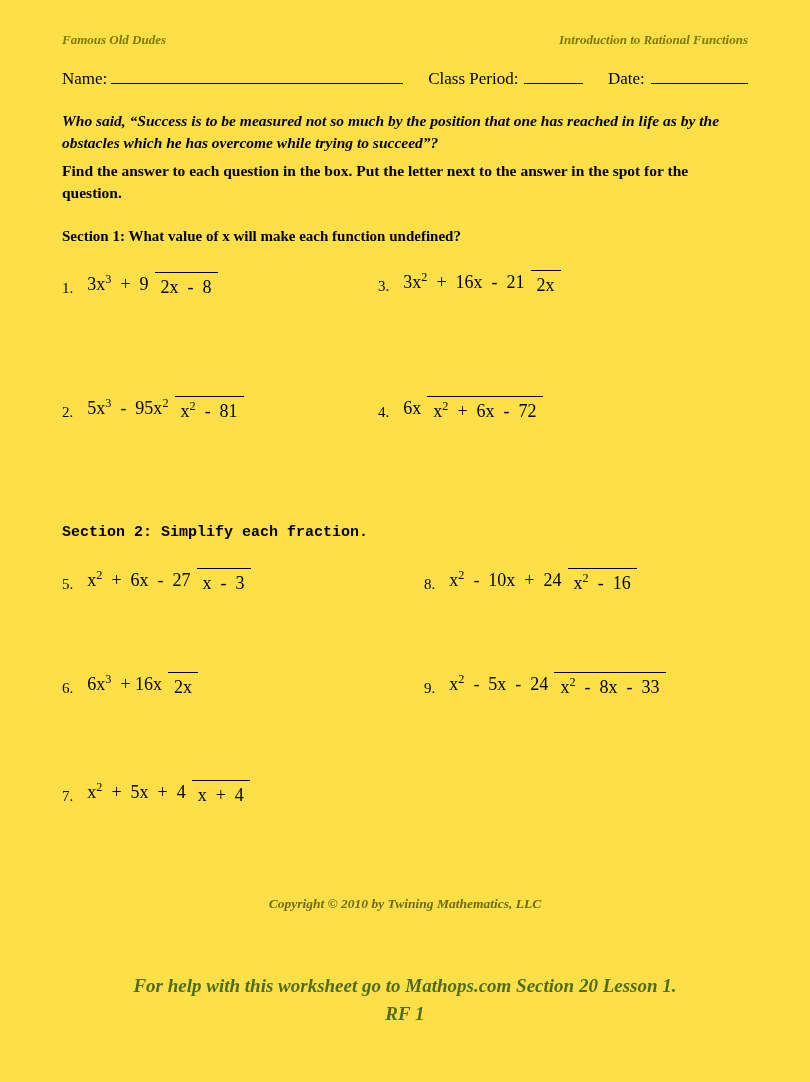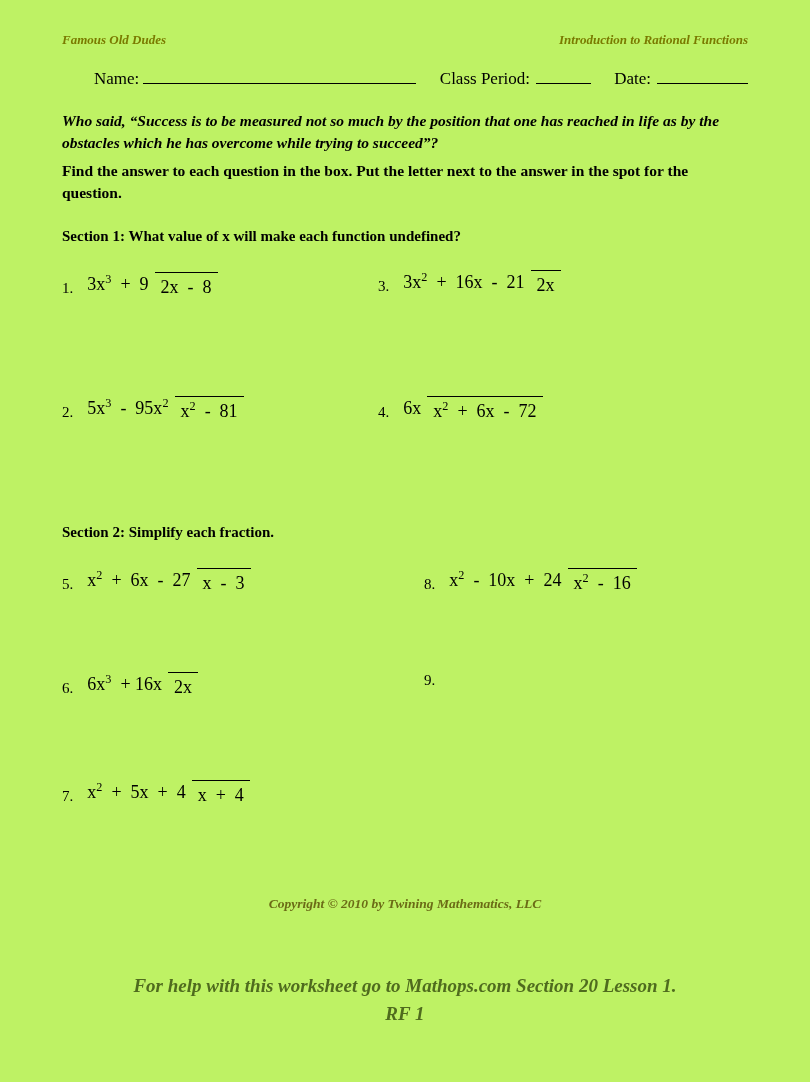--- a/index.html
+++ b/index.html
@@ -4,21 +4,21 @@
 <style>
   html, body {
     margin: 0;
     padding: 0;
     background: #ffffff;
   }
   .page {
     position: relative;
     width: 810px;
     height: 1082px;
-    background: #bef264;
+    background: #fde047;
     font-family: "Liberation Serif", serif;
     color: #000000;
     overflow: hidden;
   }
   .header-row {
     position: absolute;
     top: 32px;
     left: 62px;
     right: 62px;
     display: flex;
@@ -35,21 +35,20 @@
 
   .name-row {
     position: absolute;
     top: 68px;
     left: 62px;
     right: 62px;
     font-size: 17px;
     display: flex;
     align-items: baseline;
     white-space: nowrap;
-    margin-left: 32px;
   }
   .name-row .lbl { }
   .rule {
     display: inline-block;
     border-bottom: 1px solid #000;
     height: 15px;
   }
   .r-name   { width: 300px; margin-left: 4px; }
   .r-period { width: 60px; margin-left: 6px; }
   .r-date   { width: 100px; margin-left: 6px; }
@@ -75,21 +74,21 @@
     line-height: 1.42;
   }
   .section-title {
     position: absolute;
     left: 62px;
     font-size: 15px;
     font-weight: bold;
     text-align: center;
   }
   #sec1-title { top: 228px; }
-  #sec2-title { top: 524px; }
+  #sec2-title { top: 524px; font-family: Liberation Mono, monospace; }
 
   .problem {
     position: absolute;
     display: flex;
     align-items: center;
     font-size: 18px;
   }
   .pnum {
     margin-right: 8px;
     font-size: 15px;
@@ -232,20 +231,24 @@
   <div class="problem" style="top: 568px; left: 424px;">
     <span class="pnum">8.</span>
     <span class="frac">
       <span class="num">x<sup>2</sup>&nbsp; -&nbsp; 10x&nbsp; +&nbsp; 24</span>
       <span class="den">x<sup>2</sup>&nbsp; -&nbsp; 16</span>
     </span>
   </div>
 
   <div class="problem" style="top: 672px; left: 424px;">
     <span class="pnum">9.</span>
+    <span class="frac">
+      <span class="num">x<sup>2</sup>&nbsp; -&nbsp; 5x&nbsp; -&nbsp; 24</span>
+      <span class="den">x<sup>2</sup>&nbsp; -&nbsp; 8x&nbsp; -&nbsp; 33</span>
+    </span>
   </div>
 
   <div class="footer-copy">Copyright © 2010 by Twining Mathematics, LLC</div>
   <div class="footer-help">
     <span>For help with this worksheet go to Mathops.com Section 20 Lesson 1.</span>
     <span class="rfline">RF 1</span>
   </div>
 
 </div>
 

